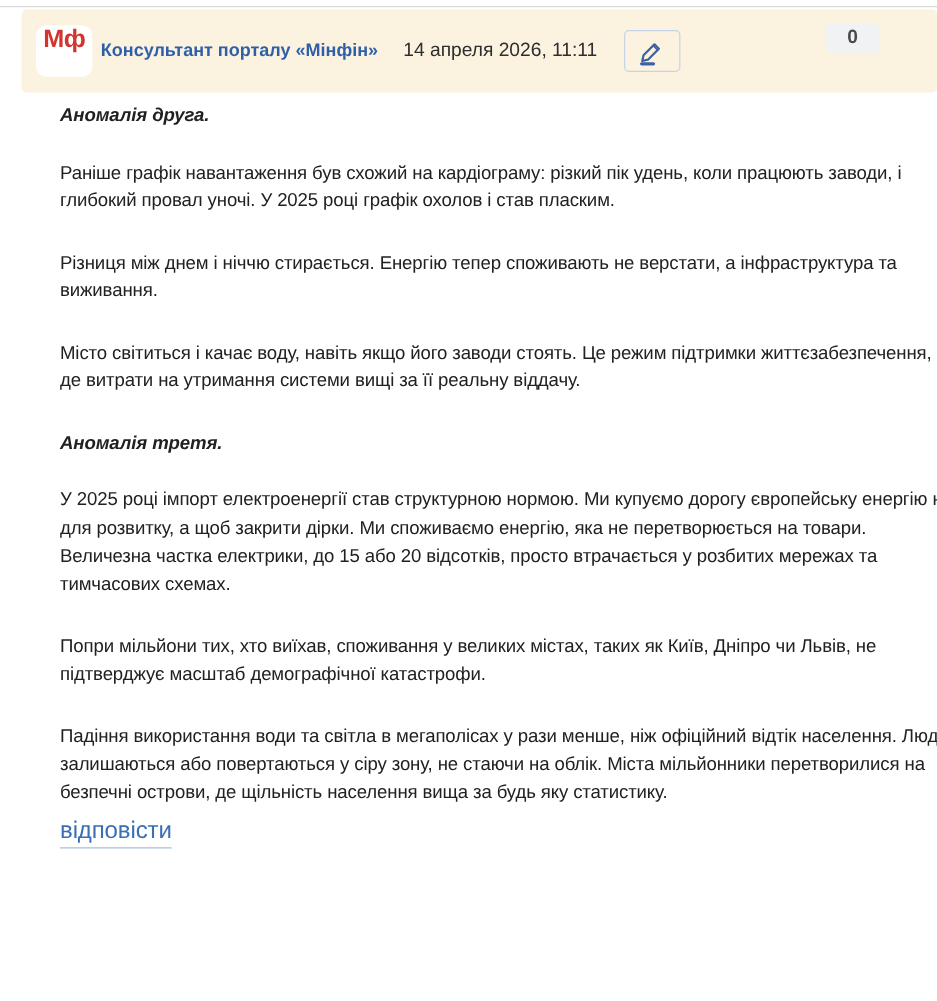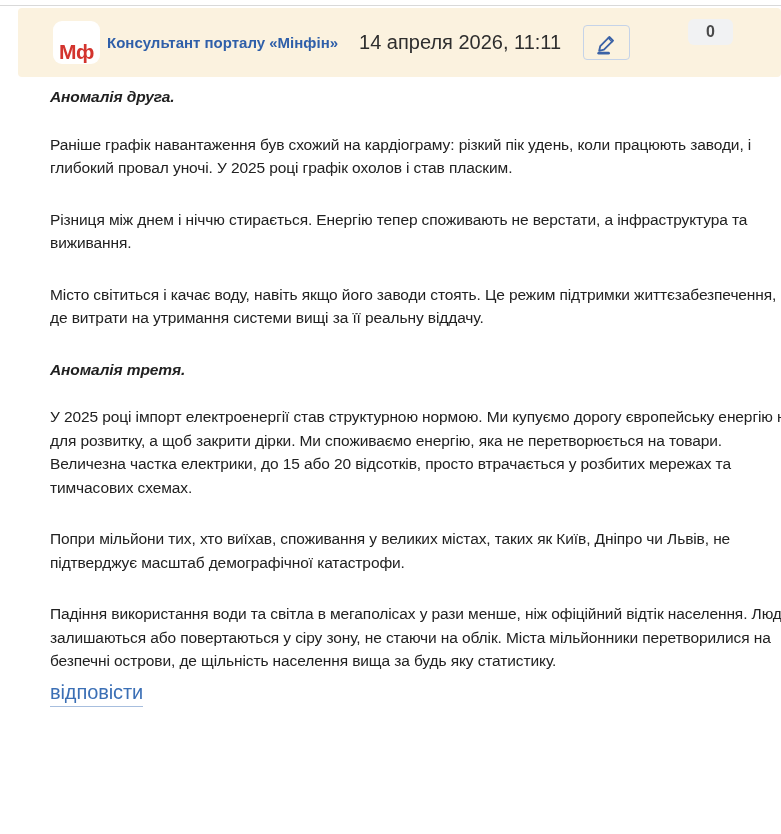--- a/index.html
+++ b/index.html
@@ -31,45 +31,44 @@
     align-items: center;
     padding: 0 48px 0 12px;
     box-sizing: border-box;
   }
   .avatar {
     width: 47px;
     height: 43px;
     background: #ffffff;
     border-radius: 9px;
     display: flex;
-    align-items: flex-end;
+    align-items: flex-start;
     justify-content: center;
     flex: none;
     cursor: pointer;
-    margin-left: 23px;
   }
   .avatar span {
     color: #d3342e;
     font-weight: 700;
     font-size: 21px;
     letter-spacing: -0.5px;
   }
   .author {
     margin-left: 7px;
     color: #2f5fa9;
     font-weight: 700;
     font-size: 15px;
     text-decoration: none;
     white-space: nowrap;
     cursor: pointer;
   }
   .timestamp {
     margin-left: 21px;
     color: #2e2e2e;
-    font-size: 20px;
+    font-size: 16px;
     white-space: nowrap;
   }
   .edit-button {
     margin-left: 22px;
     width: 47px;
     height: 35px;
     border: 1px solid #c5d3e8;
     border-radius: 4px;
     background: transparent;
     display: flex;

